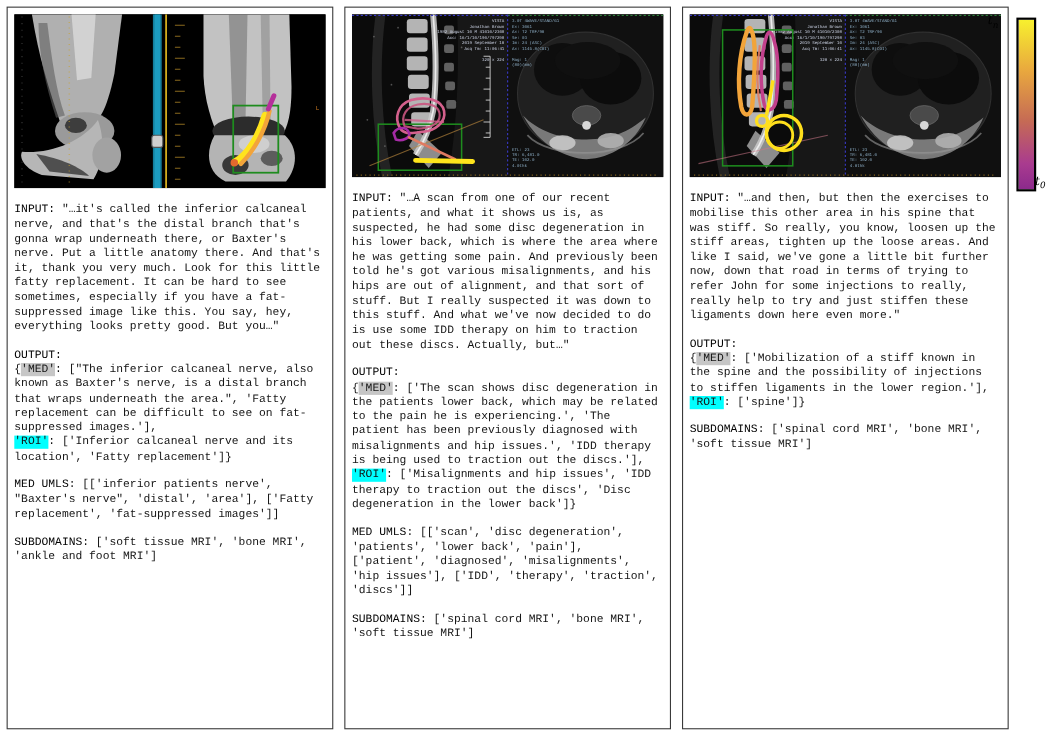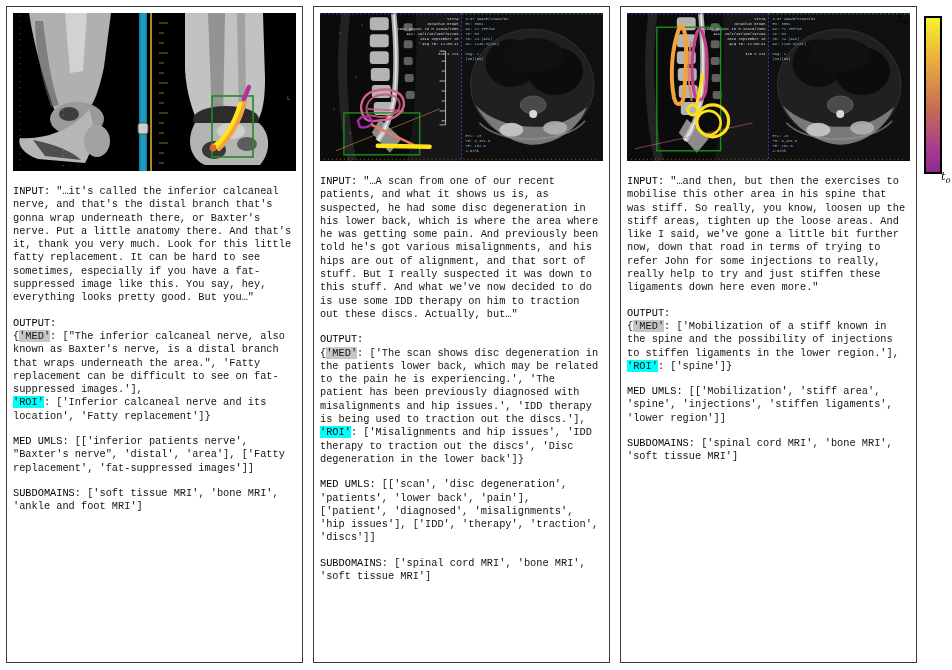--- a/index.html
+++ b/index.html
@@ -17,21 +17,21 @@
   .sec.first{margin-top:0;}
   .sec b{font-weight:normal;color:#000;}
   .hl-med{background:#c6c6c6;}
   .hl-roi{background:#00ffff;}
   .cbar{position:absolute;left:924px;top:16px;width:14px;height:154px;border:2px solid #000;
         background:linear-gradient(180deg,#f7f02e 0%,#e9a83e 30%,#c56a55 60%,#a93b8f 85%,#8c2a8c 100%);}
   .cbar-label{position:absolute;font-family:"DejaVu Serif",serif;font-style:italic;
               font-size:11px;color:#000;}
   .cbar-label sub{font-size:8px;font-style:italic;}
   .cbar-top{left:898px;top:12px;}
-  .cbar-bottom{left:941px;top:170px;}
+  .cbar-bottom{left:941px;top:158px;}
 </style>
 </head>
 <body>
 
 <div class="page">
   <div class="panels">
 
     <div class="panel">
       <svg class="mri mri-p1" viewBox="0 0 283 158">
         <rect width="283" height="158" fill="#000"></rect>
@@ -278,21 +278,20 @@
           <path d="M64,28 C61,48 61,70 65,88" fill="none" stroke="#e07a5e" stroke-width="2" opacity=".9"></path>
           <path d="M76,60 C74,72 72,82 70,92" fill="none" stroke="#ffdf1c" stroke-width="3.2"></path>
           <circle cx="66" cy="97" r="5" fill="none" stroke="#ffdf1c" stroke-width="3"></circle>
           <circle cx="86" cy="108" r="16" fill="none" stroke="#ffdf1c" stroke-width="3.2"></circle>
           <circle cx="82" cy="110" r="12" fill="none" stroke="#ffdf1c" stroke-width="2.6"></circle>
         </g>
       </svg>
       <div class="text">
         <p class="sec first"><b>INPUT:</b> <span>"…and then, but then the exercises to mobilise this other area in his spine that was stiff. So really, you know, loosen up the stiff areas, tighten up the loose areas. And like I said, we've gone a little bit further now, down that road in terms of trying to refer John for some injections to really, really help to try and just stiffen these ligaments down here even more."</span></p>
         <p class="sec"><b>OUTPUT:</b><br><span>{</span><span class="hl-med">'MED'</span><span>: ['Mobilization of a stiff known in the spine and the possibility of injections to stiffen ligaments in the lower region.'],</span><br><span class="hl-roi">'ROI'</span><span>: ['spine']}</span></p>
-        <p class="sec"><b>MED UMLS</b><span>: [['Mobilization', 'stiff area', 'spine', 'injections', 'stiffen ligaments', 'lower region']]</span></p>
         <p class="sec"><b>SUBDOMAINS</b><span>: ['spinal cord MRI', 'bone MRI', 'soft tissue MRI']</span></p>
       </div>
     </div>
 
   </div>
 
   <div class="cbar"></div>
   <div class="cbar-label cbar-top"><i>t</i><sub>n</sub></div>
   <div class="cbar-label cbar-bottom"><i>t</i><sub>0</sub></div>
 </div>

